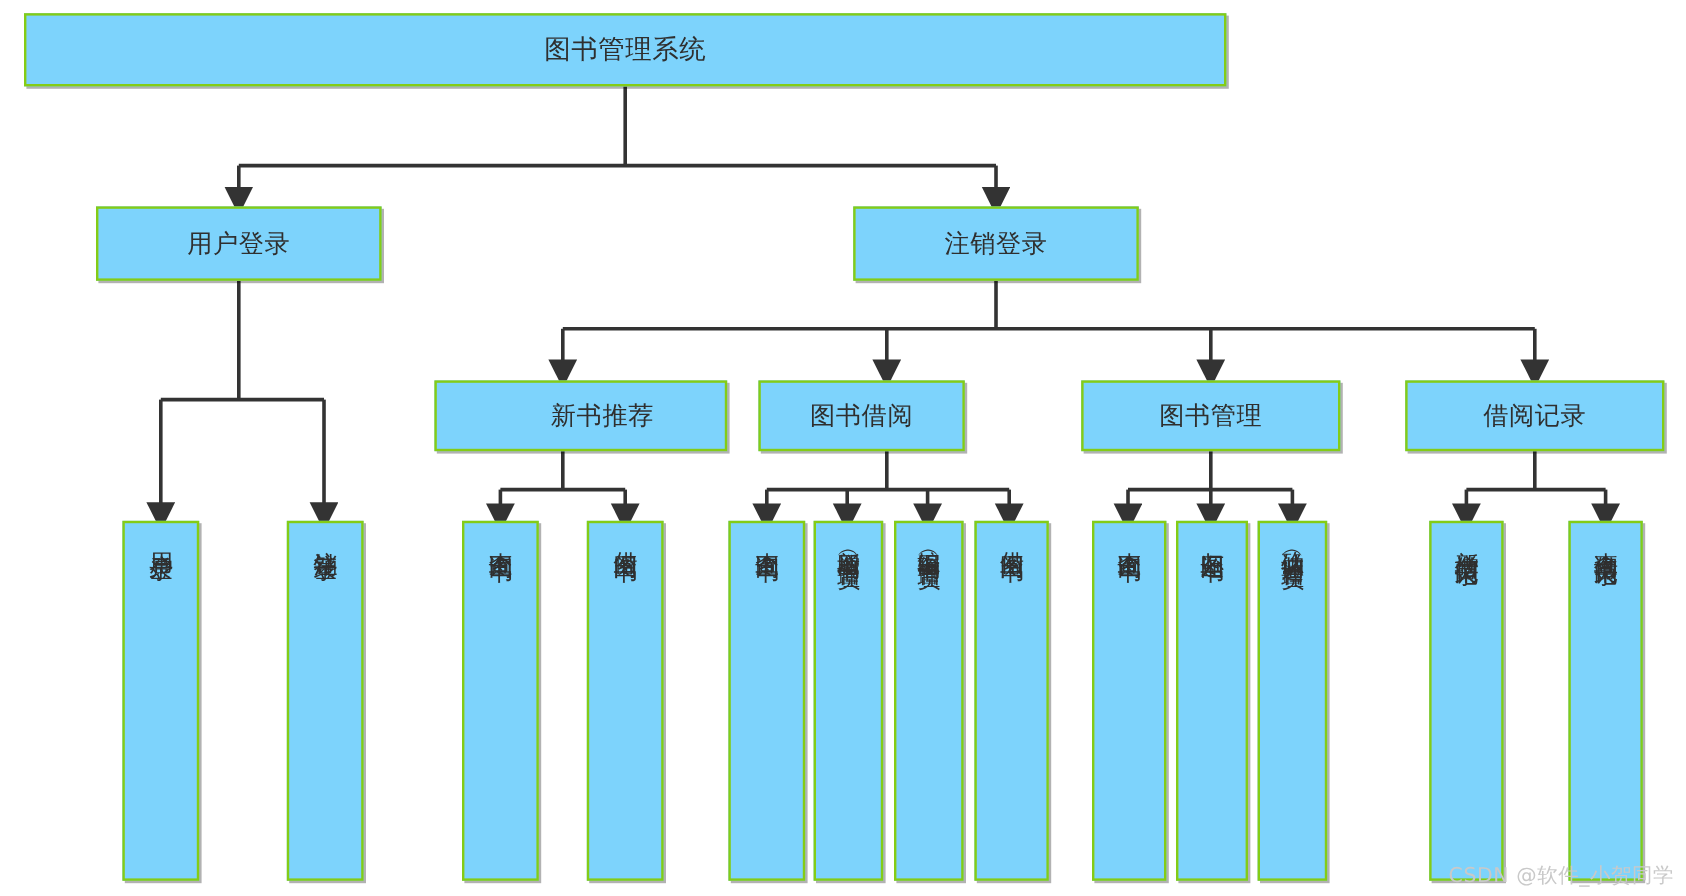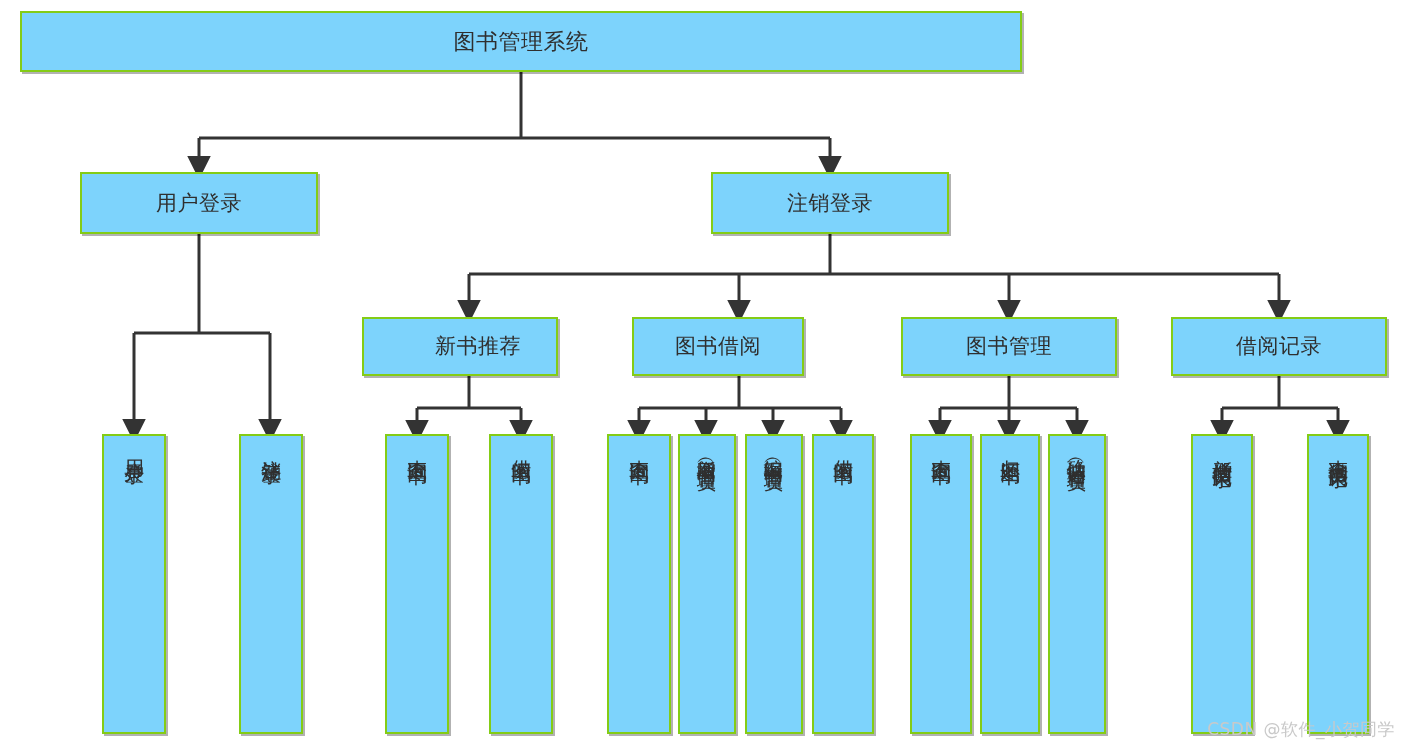--- a/index.html
+++ b/index.html
@@ -139,21 +139,21 @@
   </div>
 
   <div class="node h" style="left:80px; top:172px; width:238px; height:62px;">
     <span class="label">用户登录</span>
   </div>
 
   <div class="node h" style="left:711px; top:172px; width:238px; height:62px;">
     <span class="label">注销登录</span>
   </div>
 
-  <div class="node h" style="left:362px; top:317px; width:196px; height:59px;padding-left:36px;">
+  <div class="node h" style="left:362px; top:317px; width:244px; height:59px;padding-left:36px;">
     <span class="label">新书推荐</span>
   </div>
 
   <div class="node h" style="left:632px; top:317px; width:172px; height:59px;">
     <span class="label">图书借阅</span>
   </div>
 
   <div class="node h" style="left:901px; top:317px; width:216px; height:59px;">
     <span class="label">图书管理</span>
   </div>

